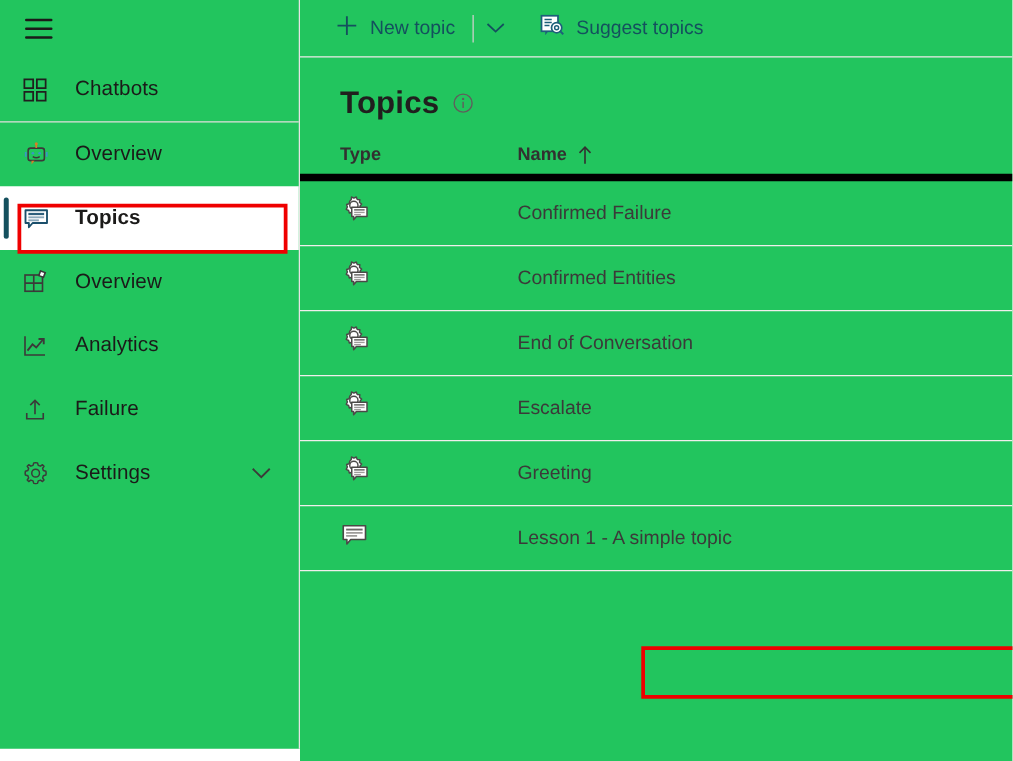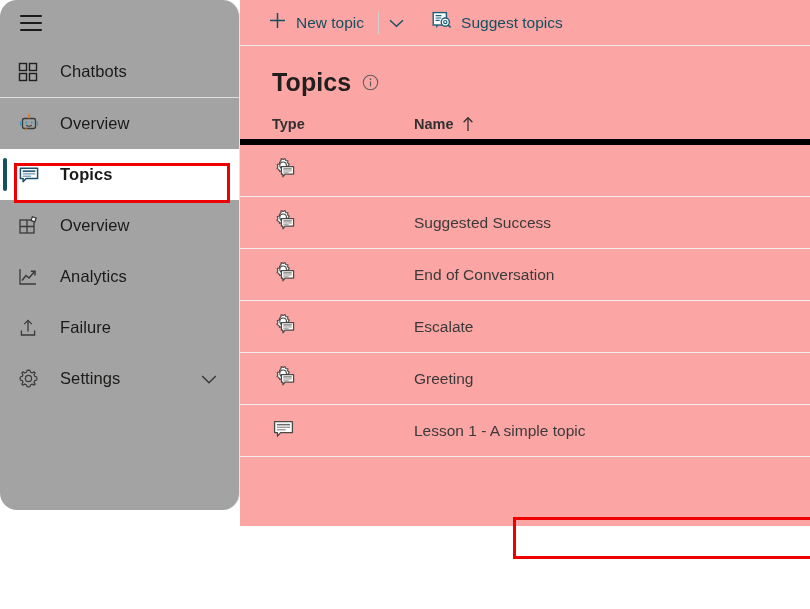--- a/index.html
+++ b/index.html
@@ -15,25 +15,24 @@
     position: relative;
     width: 810px; height: 609px;
     display: flex;
     background: #ffffff;
   }
 
   
   .sidebar {
     position: relative;
     width: 240px;
-    height: 510px;
-    background: #a3a3a3;
+    height: 599px;
+    background: #22c55e;
     border-right: 1px solid #e6e4e2;
     flex: 0 0 240px;
-    border-radius: 17px;
   }
   .hamburger-row {
     height: 46px;
     display: flex;
     align-items: center;
     padding-left: 20px;
   }
   .hamburger {
     width: 22px; height: 16px;
     display: flex; flex-direction: column; justify-content: space-between;
@@ -89,22 +88,22 @@
     position: absolute;
     right: 22px;
     top: 50%;
     transform: translateY(-50%);
   }
 
   
   .main {
     position: relative;
     flex: 1 1 auto;
-    height: 526px;
-    background: #fca5a5;
+    height: 609px;
+    background: #22c55e;
     display: flex;
     flex-direction: column;
   }
   .command-bar {
     height: 46px;
     flex: 0 0 46px;
     display: flex;
     align-items: center;
     border-bottom: 1px solid #edebe9;
     padding-left: 22px;
@@ -408,36 +407,37 @@
             <svg width="24" height="24" viewBox="0 0 24 24">
               <path d="M9.2 1.6 L11.1 2.5 L13.0 1.6 L13.8 3.6 L15.9 3.8 L15.6 5.9 L17.3 7.2 L16.0 8.9 L16.8 10.8 L14.9 11.7 L14.7 13.8 L12.6 13.6 L11.1 15.0 L9.5 13.8 L7.5 14.4 L6.9 12.4 L5.0 11.5 L5.9 9.6 L5.3 7.6 L7.3 7.0 L7.8 5.0 L9.0 3.6 Z" fill="#ffffff" stroke="#4a4947" stroke-width="1.15" stroke-linejoin="round"></path>
               <circle cx="11.1" cy="8.3" r="3.3" fill="#ffffff" stroke="#4a4947" stroke-width="1.15"></circle>
               <path d="M9.4 9.7 H21.6 V17.2 H13.1 L10.9 19.8 V17.2 H9.4 Z" fill="#ffffff" stroke="#4a4947" stroke-width="1.2" stroke-linejoin="round"></path>
               <rect x="11.3" y="11.3" width="8.4" height="1.2" fill="#6b6a68"></rect>
               <rect x="11.3" y="13.4" width="8.4" height="1.1" fill="#9d9c9a"></rect>
               <rect x="11.3" y="15.2" width="5.4" height="1.1" fill="#9d9c9a"></rect>
             </svg>
           </span>
         </div>
+        <div class="cell-name">Confirmed Failure</div>
       </div>
 
       <div class="row">
         <div class="cell-type">
           <span>
             <svg width="24" height="24" viewBox="0 0 24 24">
               <path d="M9.2 1.6 L11.1 2.5 L13.0 1.6 L13.8 3.6 L15.9 3.8 L15.6 5.9 L17.3 7.2 L16.0 8.9 L16.8 10.8 L14.9 11.7 L14.7 13.8 L12.6 13.6 L11.1 15.0 L9.5 13.8 L7.5 14.4 L6.9 12.4 L5.0 11.5 L5.9 9.6 L5.3 7.6 L7.3 7.0 L7.8 5.0 L9.0 3.6 Z" fill="#ffffff" stroke="#4a4947" stroke-width="1.15" stroke-linejoin="round"></path>
               <circle cx="11.1" cy="8.3" r="3.3" fill="#ffffff" stroke="#4a4947" stroke-width="1.15"></circle>
               <path d="M9.4 9.7 H21.6 V17.2 H13.1 L10.9 19.8 V17.2 H9.4 Z" fill="#ffffff" stroke="#4a4947" stroke-width="1.2" stroke-linejoin="round"></path>
               <rect x="11.3" y="11.3" width="8.4" height="1.2" fill="#6b6a68"></rect>
               <rect x="11.3" y="13.4" width="8.4" height="1.1" fill="#9d9c9a"></rect>
               <rect x="11.3" y="15.2" width="5.4" height="1.1" fill="#9d9c9a"></rect>
             </svg>
           </span>
         </div>
-        <div class="cell-name">Suggested Success</div>
+        <div class="cell-name">Confirmed Entities</div>
       </div>
 
       <div class="row">
         <div class="cell-type">
           <span>
             <svg width="24" height="24" viewBox="0 0 24 24">
               <path d="M9.2 1.6 L11.1 2.5 L13.0 1.6 L13.8 3.6 L15.9 3.8 L15.6 5.9 L17.3 7.2 L16.0 8.9 L16.8 10.8 L14.9 11.7 L14.7 13.8 L12.6 13.6 L11.1 15.0 L9.5 13.8 L7.5 14.4 L6.9 12.4 L5.0 11.5 L5.9 9.6 L5.3 7.6 L7.3 7.0 L7.8 5.0 L9.0 3.6 Z" fill="#ffffff" stroke="#4a4947" stroke-width="1.15" stroke-linejoin="round"></path>
               <circle cx="11.1" cy="8.3" r="3.3" fill="#ffffff" stroke="#4a4947" stroke-width="1.15"></circle>
               <path d="M9.4 9.7 H21.6 V17.2 H13.1 L10.9 19.8 V17.2 H9.4 Z" fill="#ffffff" stroke="#4a4947" stroke-width="1.2" stroke-linejoin="round"></path>
               <rect x="11.3" y="11.3" width="8.4" height="1.2" fill="#6b6a68"></rect>

